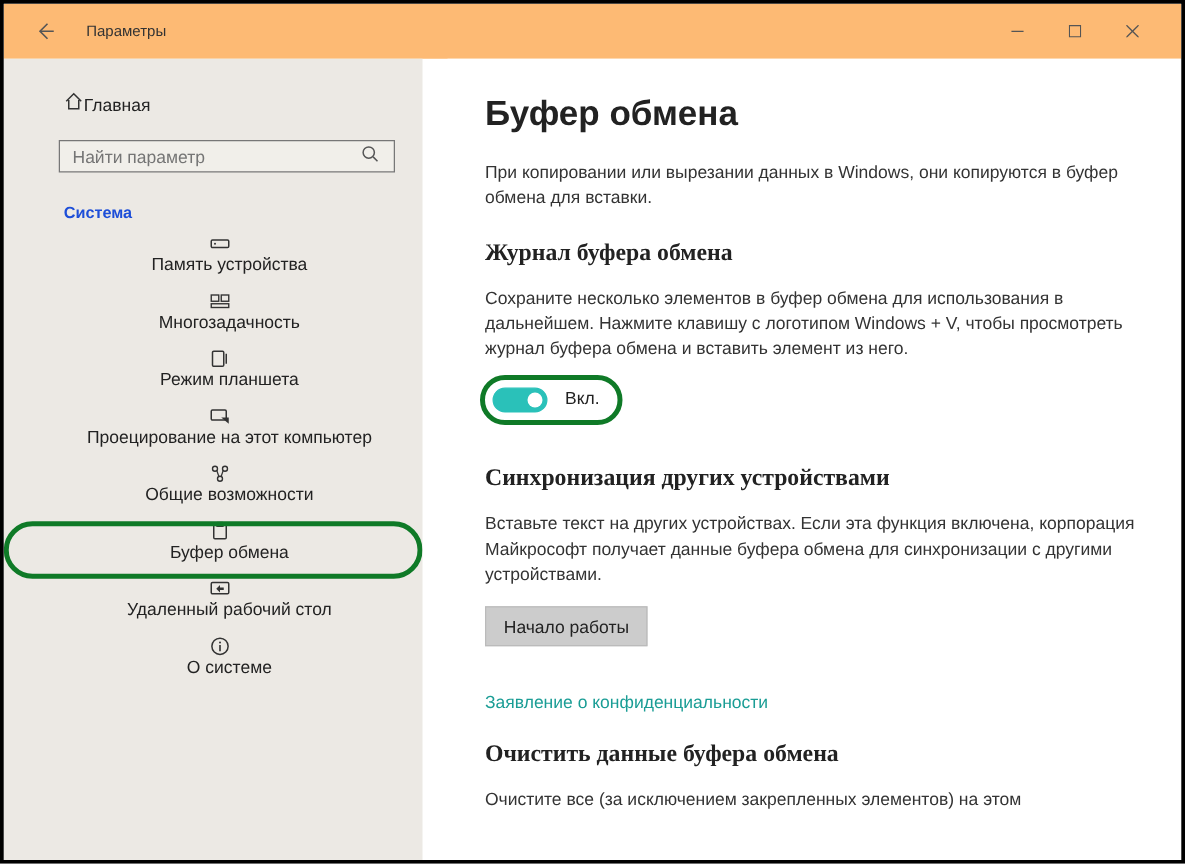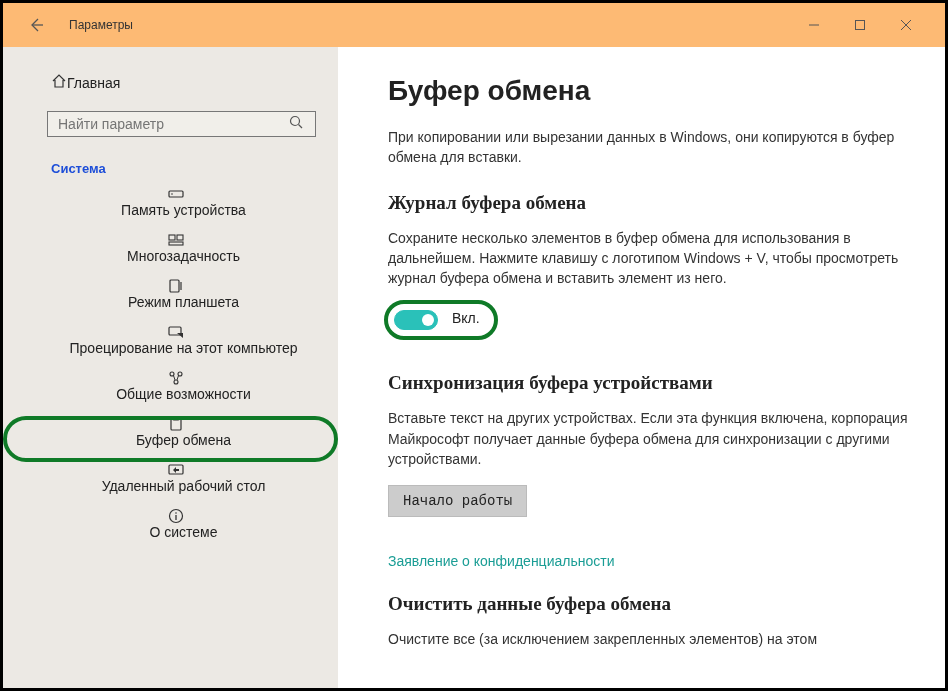--- a/index.html
+++ b/index.html
@@ -21,21 +21,21 @@
 .nav-item .nicon { width: 18px; display: inline-flex; margin-right: 14px; }
 .nav-item.highlight { outline: 4px solid #0f7a27; outline-offset: -4px; border-radius: 26px; }
 .content { flex: 1; background: #fff; padding: 28px 24px 0 30px; overflow-y: auto; }
 h1 { font-size: 28px; font-weight: 600; color: #222; margin-bottom: 20px; }
 h2 { font-size: 19px; font-weight: 600; color: #222; margin: 24px 0 14px 0; font-family: Liberation Serif, serif; }
 .para { font-size: 14px; color: #333; line-height: 1.45; max-width: 520px; margin-bottom: 6px; }
 .toggle-wrap { margin: 10px 0 12px 0; display: inline-flex; padding: 6px 14px 6px 6px; outline: 4px solid #0f7a27; outline-offset: 0; border-radius: 20px; }
 .toggle { width: 44px; height: 20px; border-radius: 10px; background: #2ac1b9; border: 1px solid #2ac1b9; position: relative; margin-right: 14px; cursor: pointer; }
 .toggle .knob { position: absolute; right: 3px; top: 3px; width: 12px; height: 12px; background: #fff; border-radius: 50%; }
 .tlabel { font-size: 14px; color: #222; }
-.btn { display: inline-block; padding: 7px 14px; background: #ccc; border: 1px solid #bbb; font-size: 14px; color: #222; margin-top: 10px; cursor: pointer; font-family: Liberation Mono, monospace; }
+.btn { display: inline-block; padding: 7px 14px; background: #ccc; border: 1px solid #bbb; font-size: 14px; color: #222; margin-top: 10px; cursor: pointer; }
 .link { display: block; font-size: 14px; color: #1a9d95; margin: 36px 0 6px 0; cursor: pointer; }
 </style>
 </head>
 <body>
 
 <div class="window">
   <div class="titlebar">
     <div class="back">
       <svg width="16" height="16" viewBox="0 0 16 16">
           <path d="M10 2 L4 8 L10 14" stroke="#555" stroke-width="1.3" fill="none"></path>
@@ -165,21 +165,21 @@
 
       <h2>Журнал буфера обмена</h2>
       <p class="para">Сохраните несколько элементов в буфер обмена для использования в дальнейшем. Нажмите клавишу с логотипом Windows + V, чтобы просмотреть журнал буфера обмена и вставить элемент из него.</p>
       <div class="toggle-wrap">
         <div class="toggle">
             <div class="knob"></div>
           </div>
         <span class="tlabel">Вкл.</span>
       </div>
 
-      <h2>Синхронизация буфера устройствами</h2>
+      <h2>Синхронизация других устройствами</h2>
       <p class="para">Вставьте текст на других устройствах. Если эта функция включена, корпорация Майкрософт получает данные буфера обмена для синхронизации с другими устройствами.</p>
       <div class="btn">Начало работы</div>
 
       <a class="link">Заявление о конфиденциальности</a>
 
       <h2>Очистить данные буфера обмена</h2>
       <p class="para">Очистите все (за исключением закрепленных элементов) на этом</p>
     </div>
   </div>
 </div>

